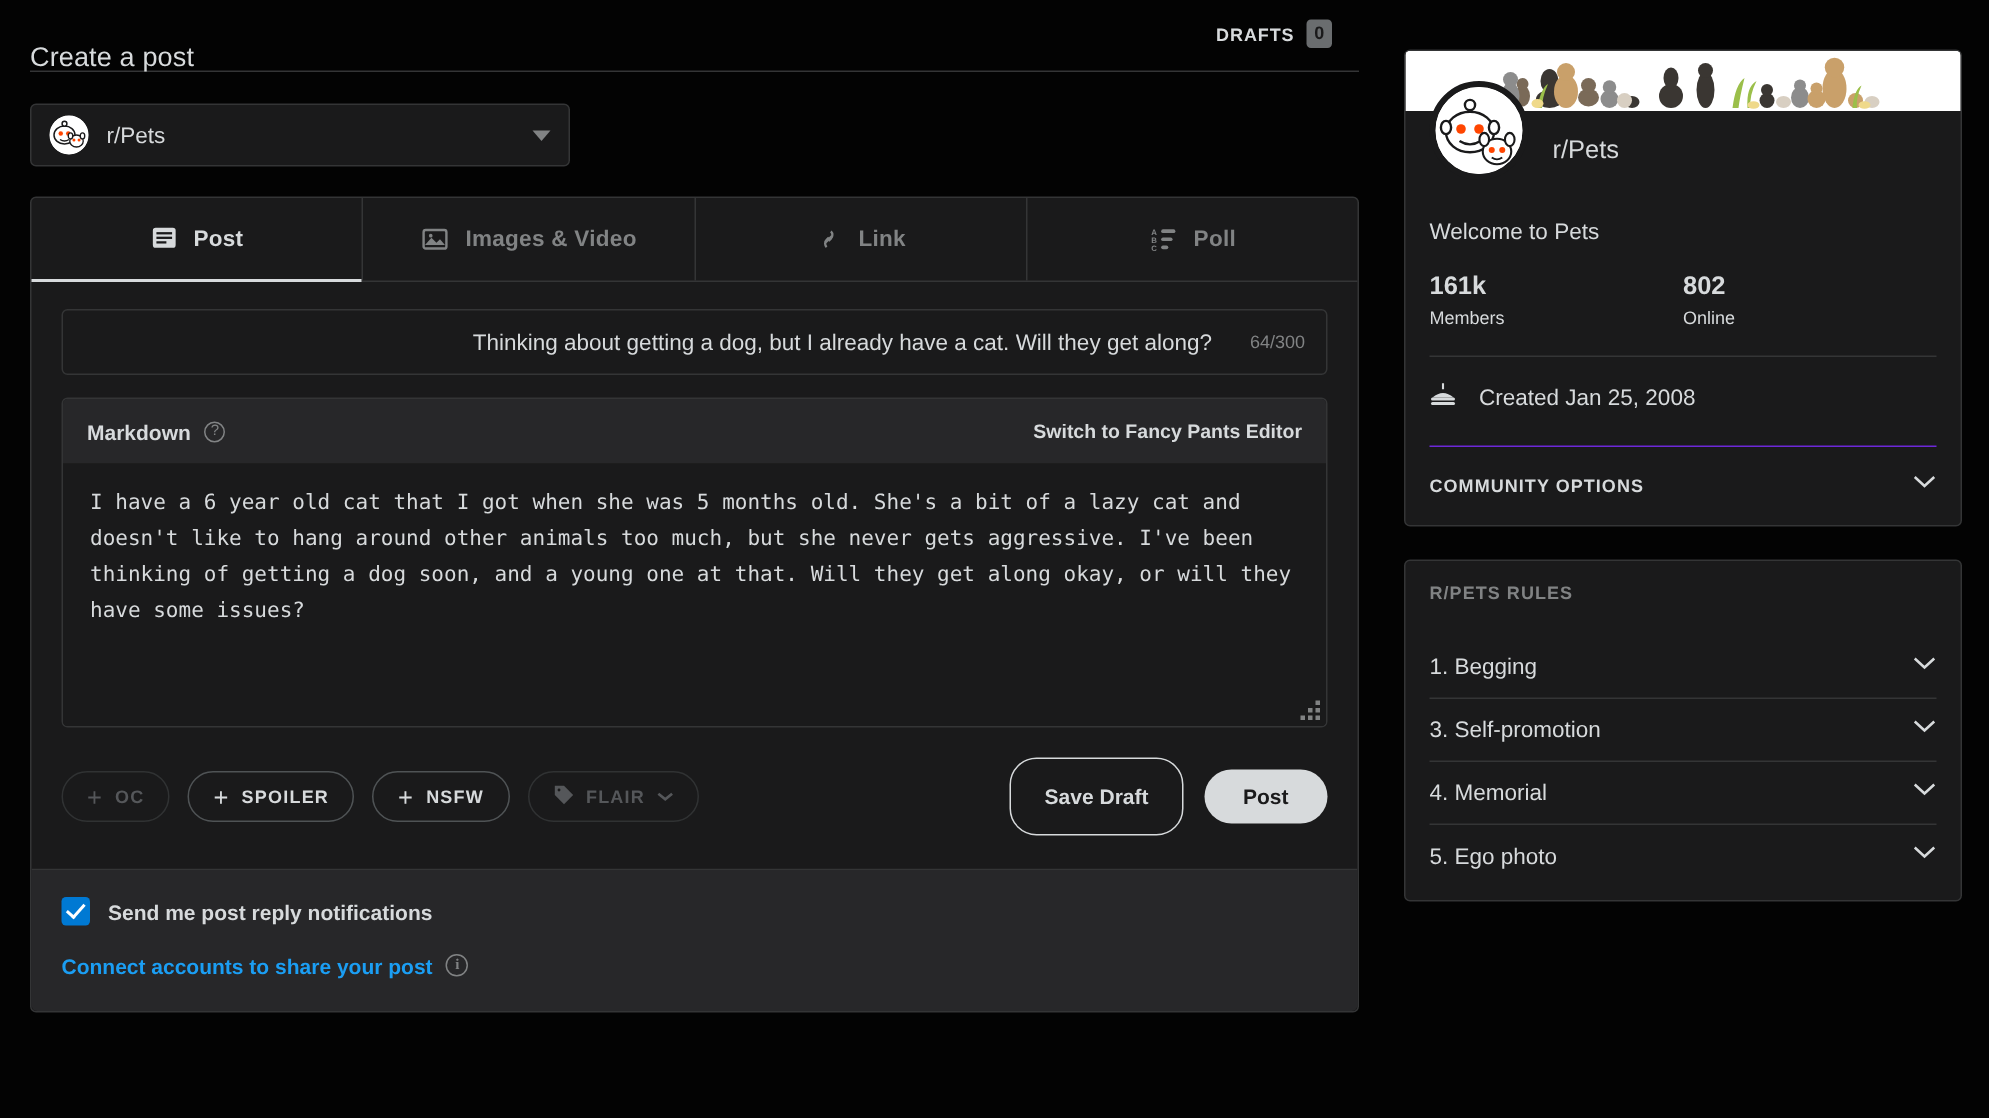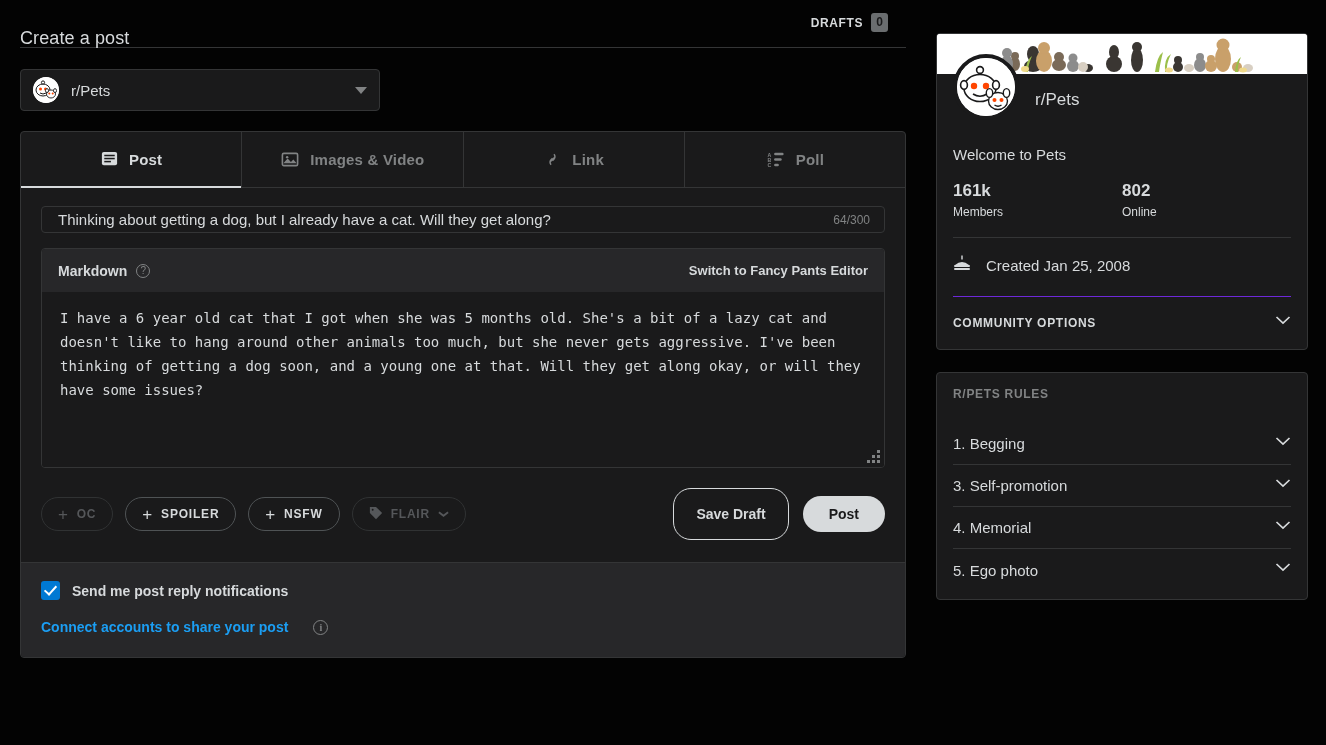--- a/index.html
+++ b/index.html
@@ -61,22 +61,23 @@
   .tab.active:after {
     content: ""; position: absolute; left: 0; right: 0; bottom: -1px;
     height: 2px; background: #d7dadc;
   }
   .tab svg { display: block; }
 
   .card-body { padding: 18px 20px 0 20px; }
 
   .title-field {
     position: relative; background: #1a1a1b; border: 1px solid #343536;
-    border-radius: 4px; height: 27px; display: flex; align-items: center;
-    padding: 0 76px 0 16px;
+    border-radius: 4px; height: 44px; display: flex; align-items: center;
+    padding: 0 76px 0 6px;
+    justify-content: flex-end;
   }
   .title-text { font-size: 15px; color: #d7dadc; white-space: nowrap; overflow: hidden; }
   .char-count {
     position: absolute; right: 14px; top: 50%; transform: translateY(-50%);
     font-size: 12px; color: #818384; font-weight: 500;
   }
 
   .editor {
     margin-top: 15px; border: 1px solid #343536; border-radius: 4px; overflow: hidden;
   }
@@ -135,21 +136,21 @@
   .check-row { display: flex; align-items: center; gap: 12px; }
   .checkbox {
     width: 19px; height: 19px; border-radius: 3px; background: #0079d3;
     position: relative; cursor: pointer; flex: 0 0 19px;
   }
   .checkbox:after {
     content: ""; position: absolute; left: 6px; top: 2px; width: 5px; height: 10px;
     border: solid #fff; border-width: 0 2px 2px 0; transform: rotate(42deg);
   }
   .check-label { font-size: 14px; font-weight: 700; color: #d7dadc; }
-  .connect-row { display: flex; align-items: center; gap: 25px; margin-top: 19px; }
+  .connect-row { display: flex; gap: 9px; margin-top: 19px; }
   .connect-link { font-size: 14px; font-weight: 700; color: #1b9ef3; cursor: pointer; }
   .info-icon {
     width: 15px; height: 15px; border-radius: 50%; border: 1px solid #818384;
     color: #818384; font-size: 10px; line-height: 13px; text-align: center;
     font-family: "Liberation Serif", serif; font-weight: 700; cursor: pointer;
   }
 
   
   .right-col { width: 400px; padding: 33px 18px 0 10px; }
   .side-card {

